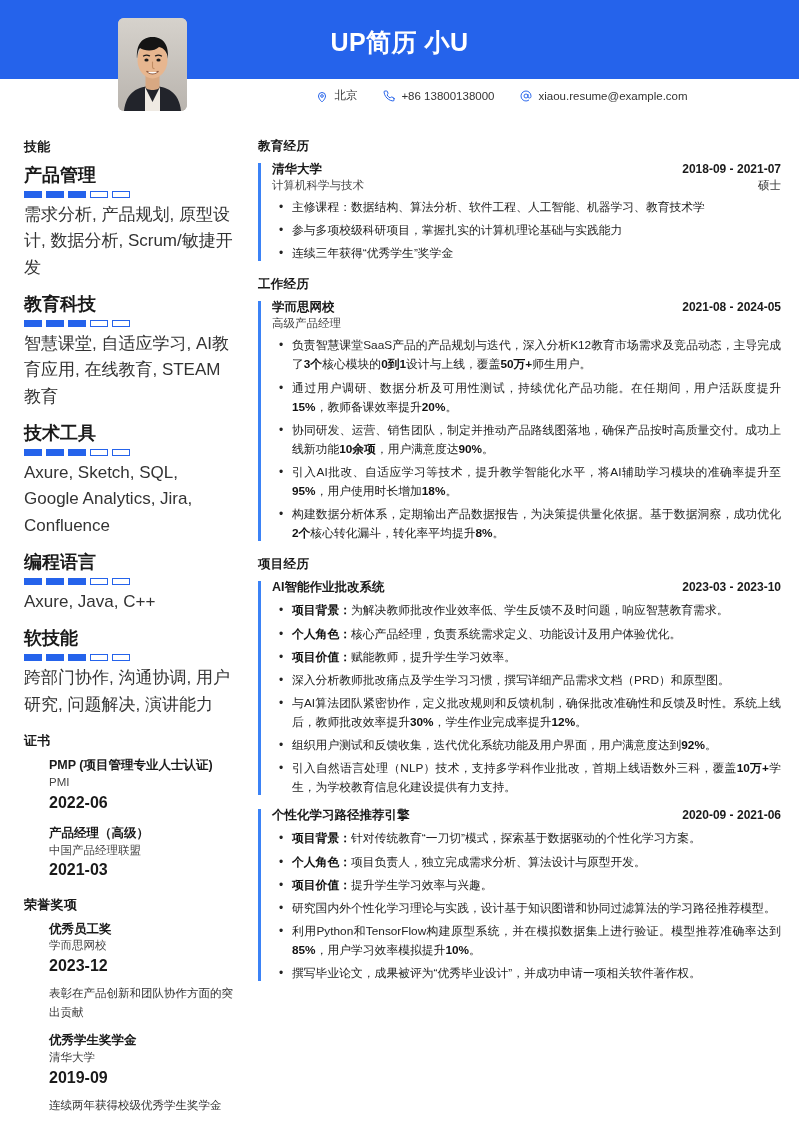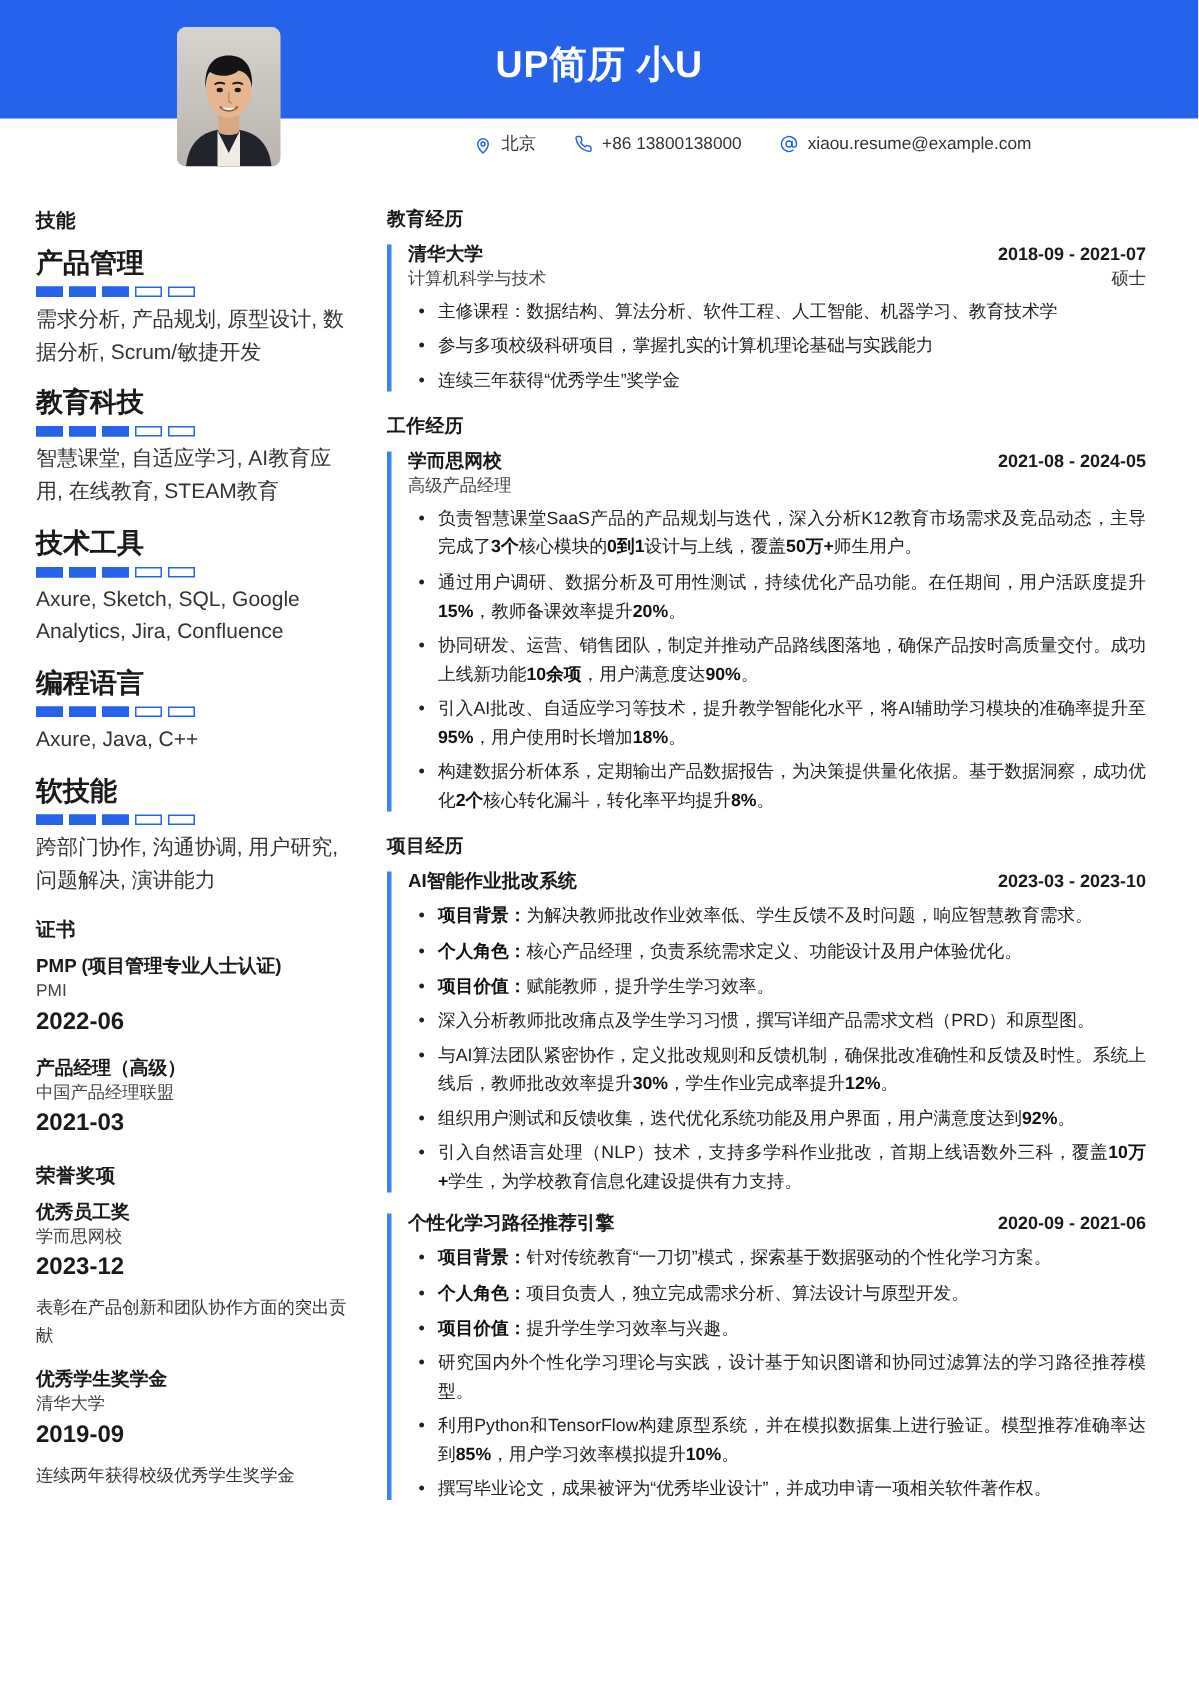--- a/index.html
+++ b/index.html
@@ -78,21 +78,21 @@
     width: 12px;
     height: 12px;
     color: #2563eb;
   }
   .contact-item .ci-icon svg { width: 12px; height: 12px; display:block; }
 
   
   .body-wrap {
     display: flex;
     align-items: flex-start;
-    padding: 8px 17px 0 0;
+    padding: 8px 0 0 0;
   }
   .sidebar {
     width: 252px;
     flex: 0 0 252px;
     padding: 0 16px 0 24px;
     box-sizing: border-box;
   }
   .main {
     flex: 1 1 auto;
     padding: 0 18px 0 6px;
@@ -122,26 +122,26 @@
   }
   .seg {
     width: 18px;
     height: 7px;
     box-sizing: border-box;
     border: 1.2px solid #2563eb;
     background: transparent;
   }
   .seg.on { background: #2563eb; }
   .skill-desc {
-    font-size: 14px;
+    font-size: 17px;
     line-height: 1.55;
     color: #333333;
   }
 
-  .cert-item, .award-item { margin-bottom: 11px; }
+  .cert-item, .award-item { margin-bottom: 11px; margin-left: 25px; }
   .cert-title, .award-title {
     font-size: 12.5px;
     font-weight: bold;
     color: #1a1a1a;
     line-height: 1.35;
   }
   .cert-org, .award-org {
     font-size: 11.5px;
     color: #444444;
     line-height: 1.45;

